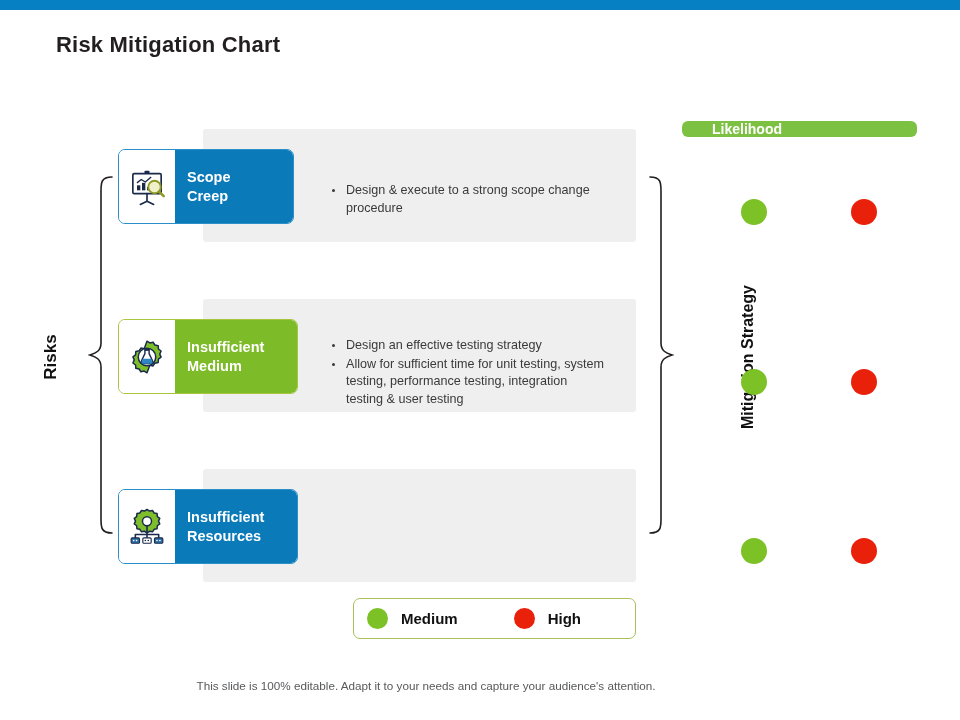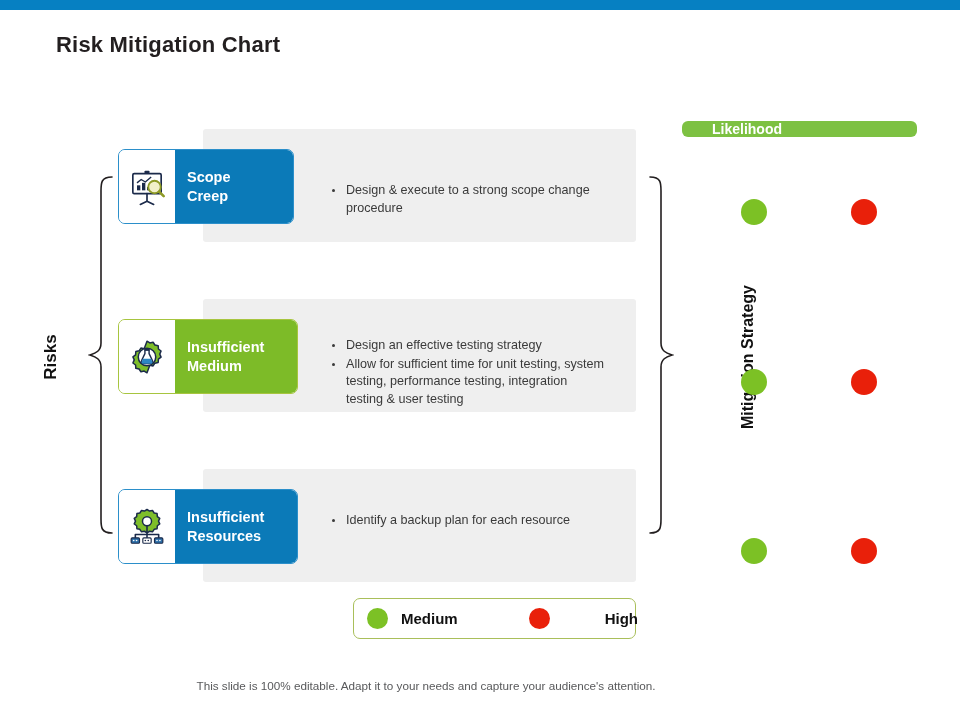--- a/index.html
+++ b/index.html
@@ -82,21 +82,21 @@
   .dot.red{background:#e9200a;}
 
   
   .legend{
     position:absolute;left:353px;top:598px;width:283px;height:41px;
     border:1px solid #a9bf5a;border-radius:7px;background:#fff;
     display:flex;align-items:center;box-sizing:border-box;
   }
   .legend .item{display:flex;align-items:center;}
   .legend .item.first{margin-left:13px;}
-  .legend .item.second{margin-left:71px;gap:42px;}
+  .legend .item.second{margin-left:56px;}
   .legend .ldot{width:21px;height:21px;border-radius:50%;}
   .legend .ltext{margin-left:13px;font-size:15px;font-weight:bold;color:#111;}
 
   .footer{
     position:absolute;left:0;top:679px;width:852px;text-align:center;
     font-size:11.7px;color:#58595b;
   }
 </style>
 </head>
 <body>
@@ -207,21 +207,20 @@
       <div class="chip-label">
         <span>
           <span>Insufficient</span><br>
           <span>Resources</span>
         </span>
       </div>
     </div>
 
     <div class="bullets" style="left:318px;top:500px;width:300px;">
       <ul>
-        <li>Identify a backup plan for each resource</li>
       </ul>
     </div>
   </div>
 
   <div class="rhead">
     <div class="h h1">Likelihood</div>
     <div class="h h2">Risks</div>
   </div>
 
   <div class="dot green" style="left:741px;top:199px;width:26px;height:26px;"></div>

